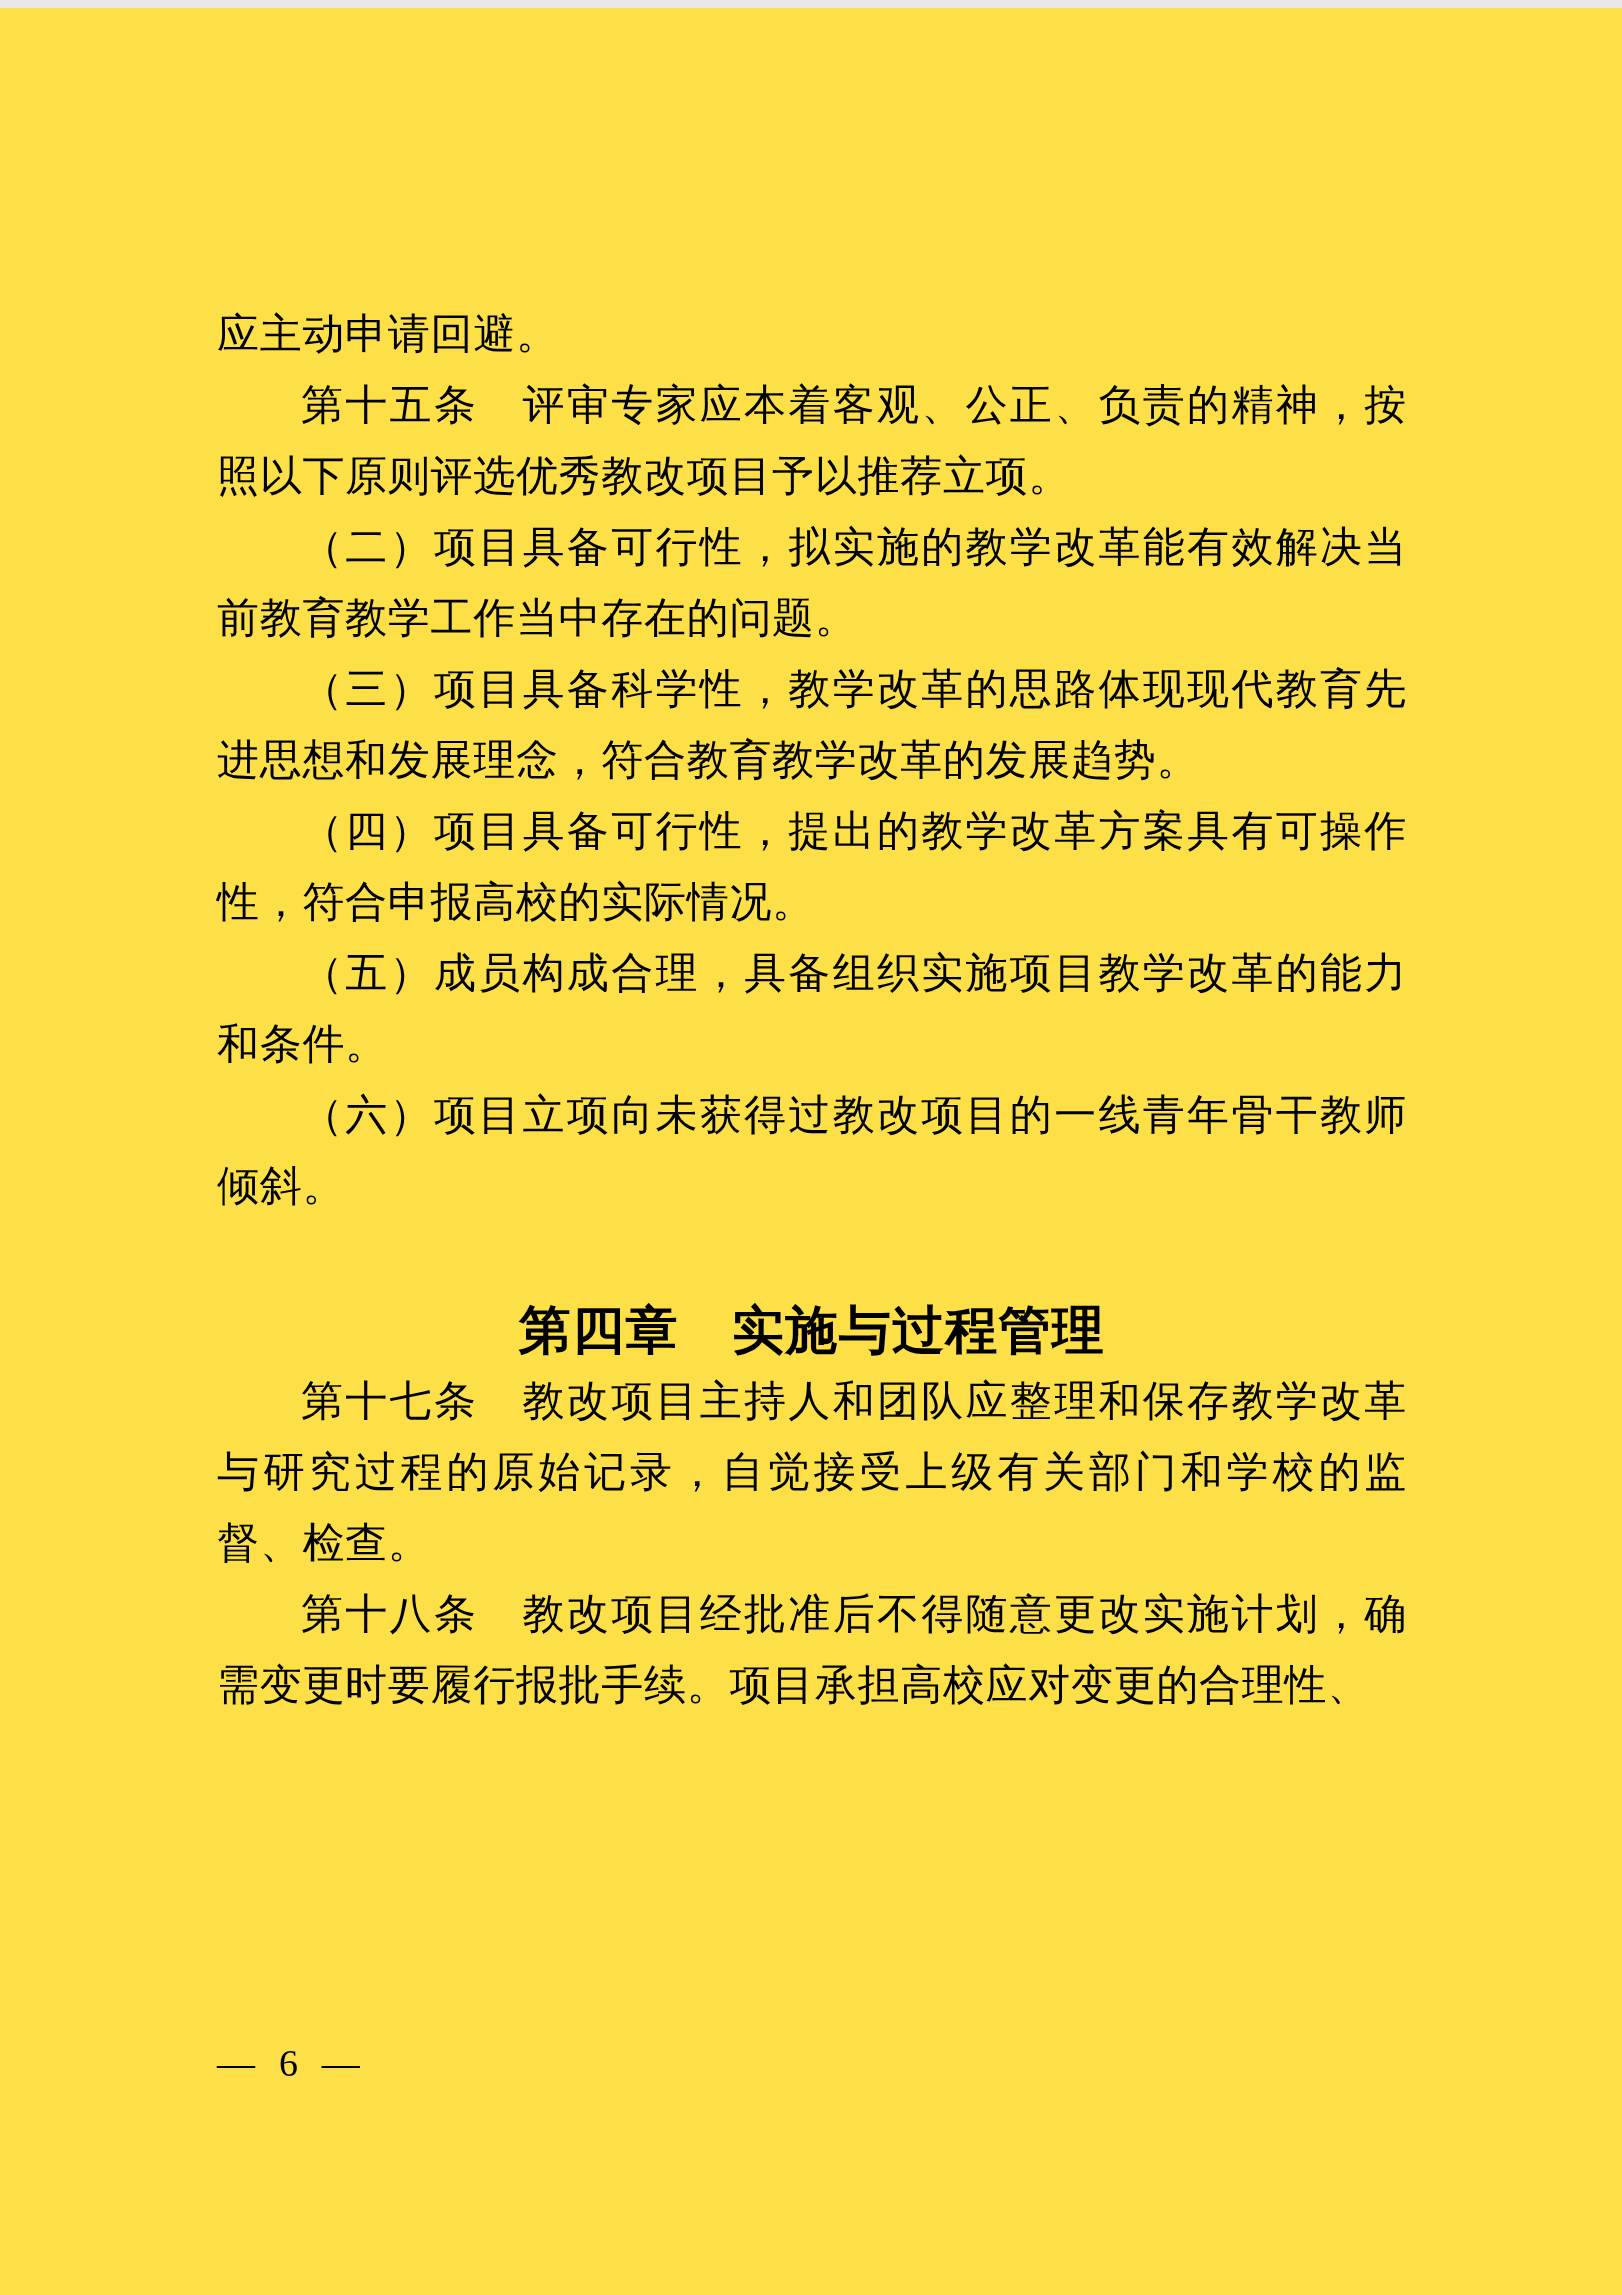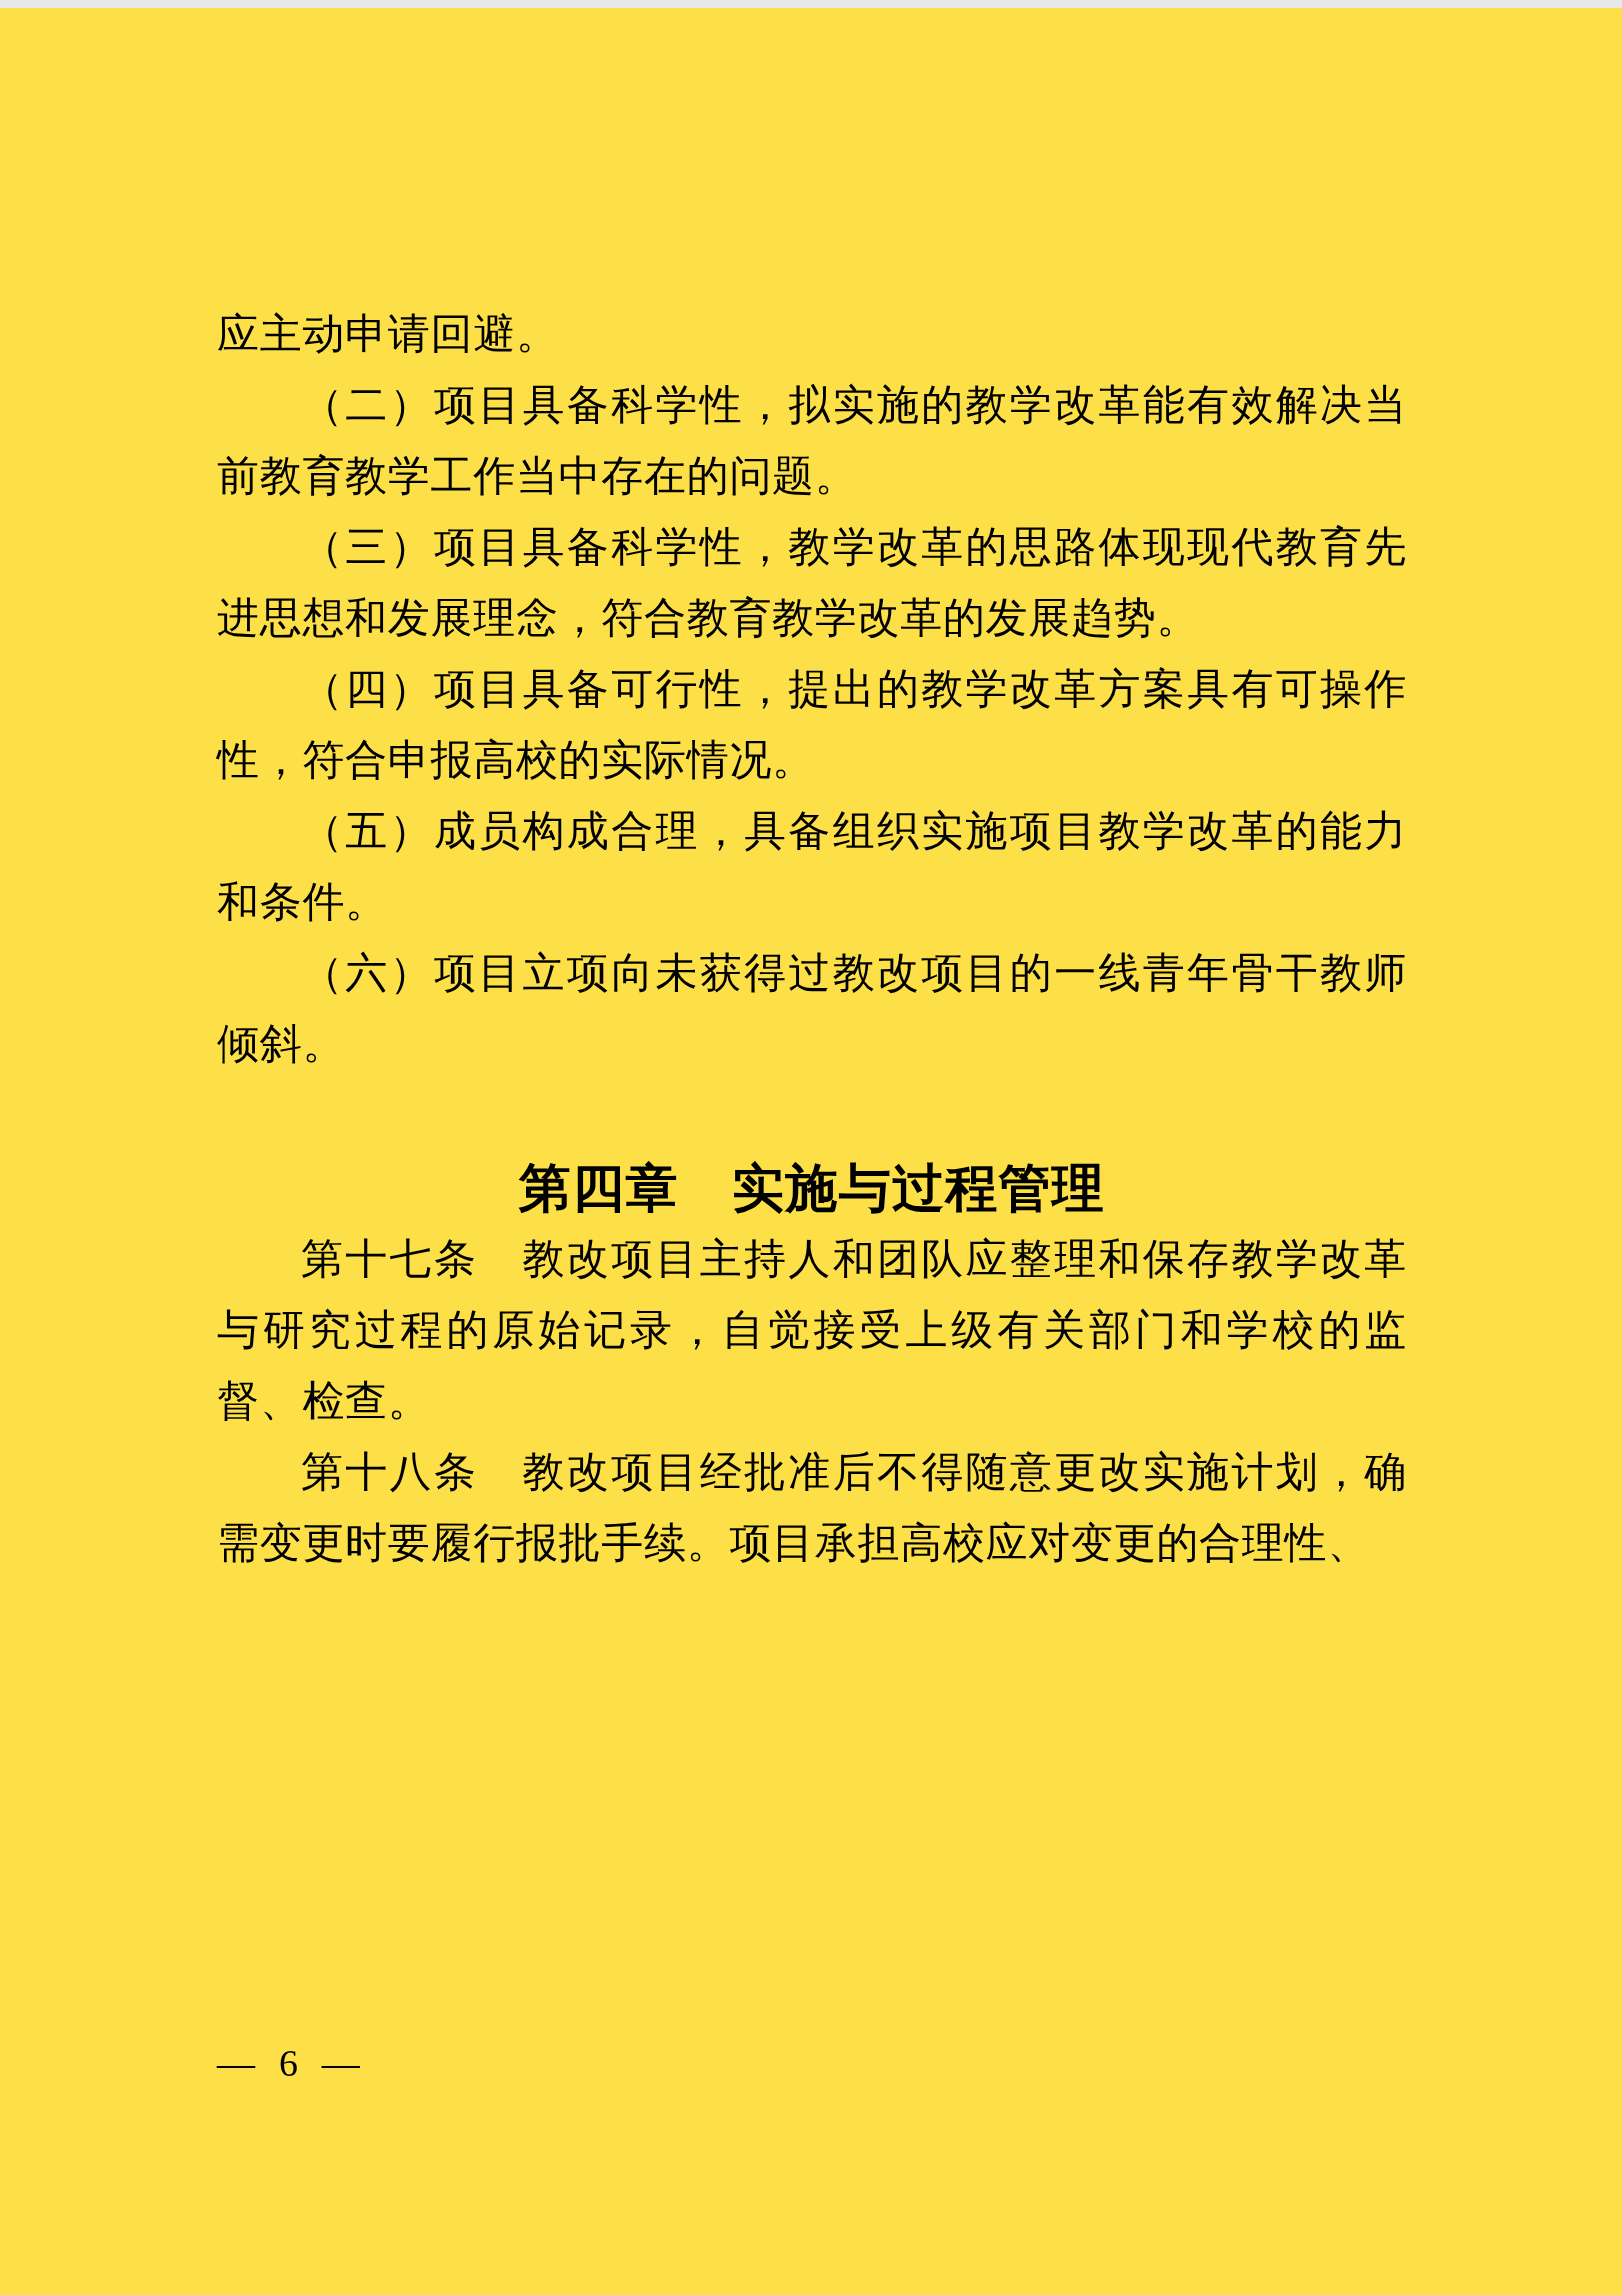--- a/index.html
+++ b/index.html
@@ -60,21 +60,22 @@
     color: #000000;
     white-space: pre;
   }
 </style>
 </head>
 <body>
 
 <div class="page">
   <div class="doc-body" id="doc-body">
       <p class="continuation">应主动申请回避。</p>
-      <p class="para">（二）项目具备科学性，拟实施的教学改革能有效解决当前教育教学工作当中存在的问题。</p>
+      <p class="para">第十五条　评审专家应本着客观、公正、负责的精神，按照以下原则评选优秀教改项目予以推荐立项。</p>
+      <p class="para">（二）项目具备可行性，拟实施的教学改革能有效解决当前教育教学工作当中存在的问题。</p>
       <p class="para">（三）项目具备科学性，教学改革的思路体现现代教育先进思想和发展理念，符合教育教学改革的发展趋势。</p>
       <p class="para">（四）项目具备可行性，提出的教学改革方案具有可操作性，符合申报高校的实际情况。</p>
       <p class="para">（五）成员构成合理，具备组织实施项目教学改革的能力和条件。</p>
       <p class="para">（六）项目立项向未获得过教改项目的一线青年骨干教师倾斜。</p>
       <h2 class="heading">第四章　实施与过程管理</h2>
       <p class="para">第十七条　教改项目主持人和团队应整理和保存教学改革与研究过程的原始记录，自觉接受上级有关部门和学校的监督、检查。</p>
       <p class="para">第十八条　教改项目经批准后不得随意更改实施计划，确需变更时要履行报批手续。项目承担高校应对变更的合理性、</p>
     </div>
   <div class="footer">— 6 —</div>
 </div>

